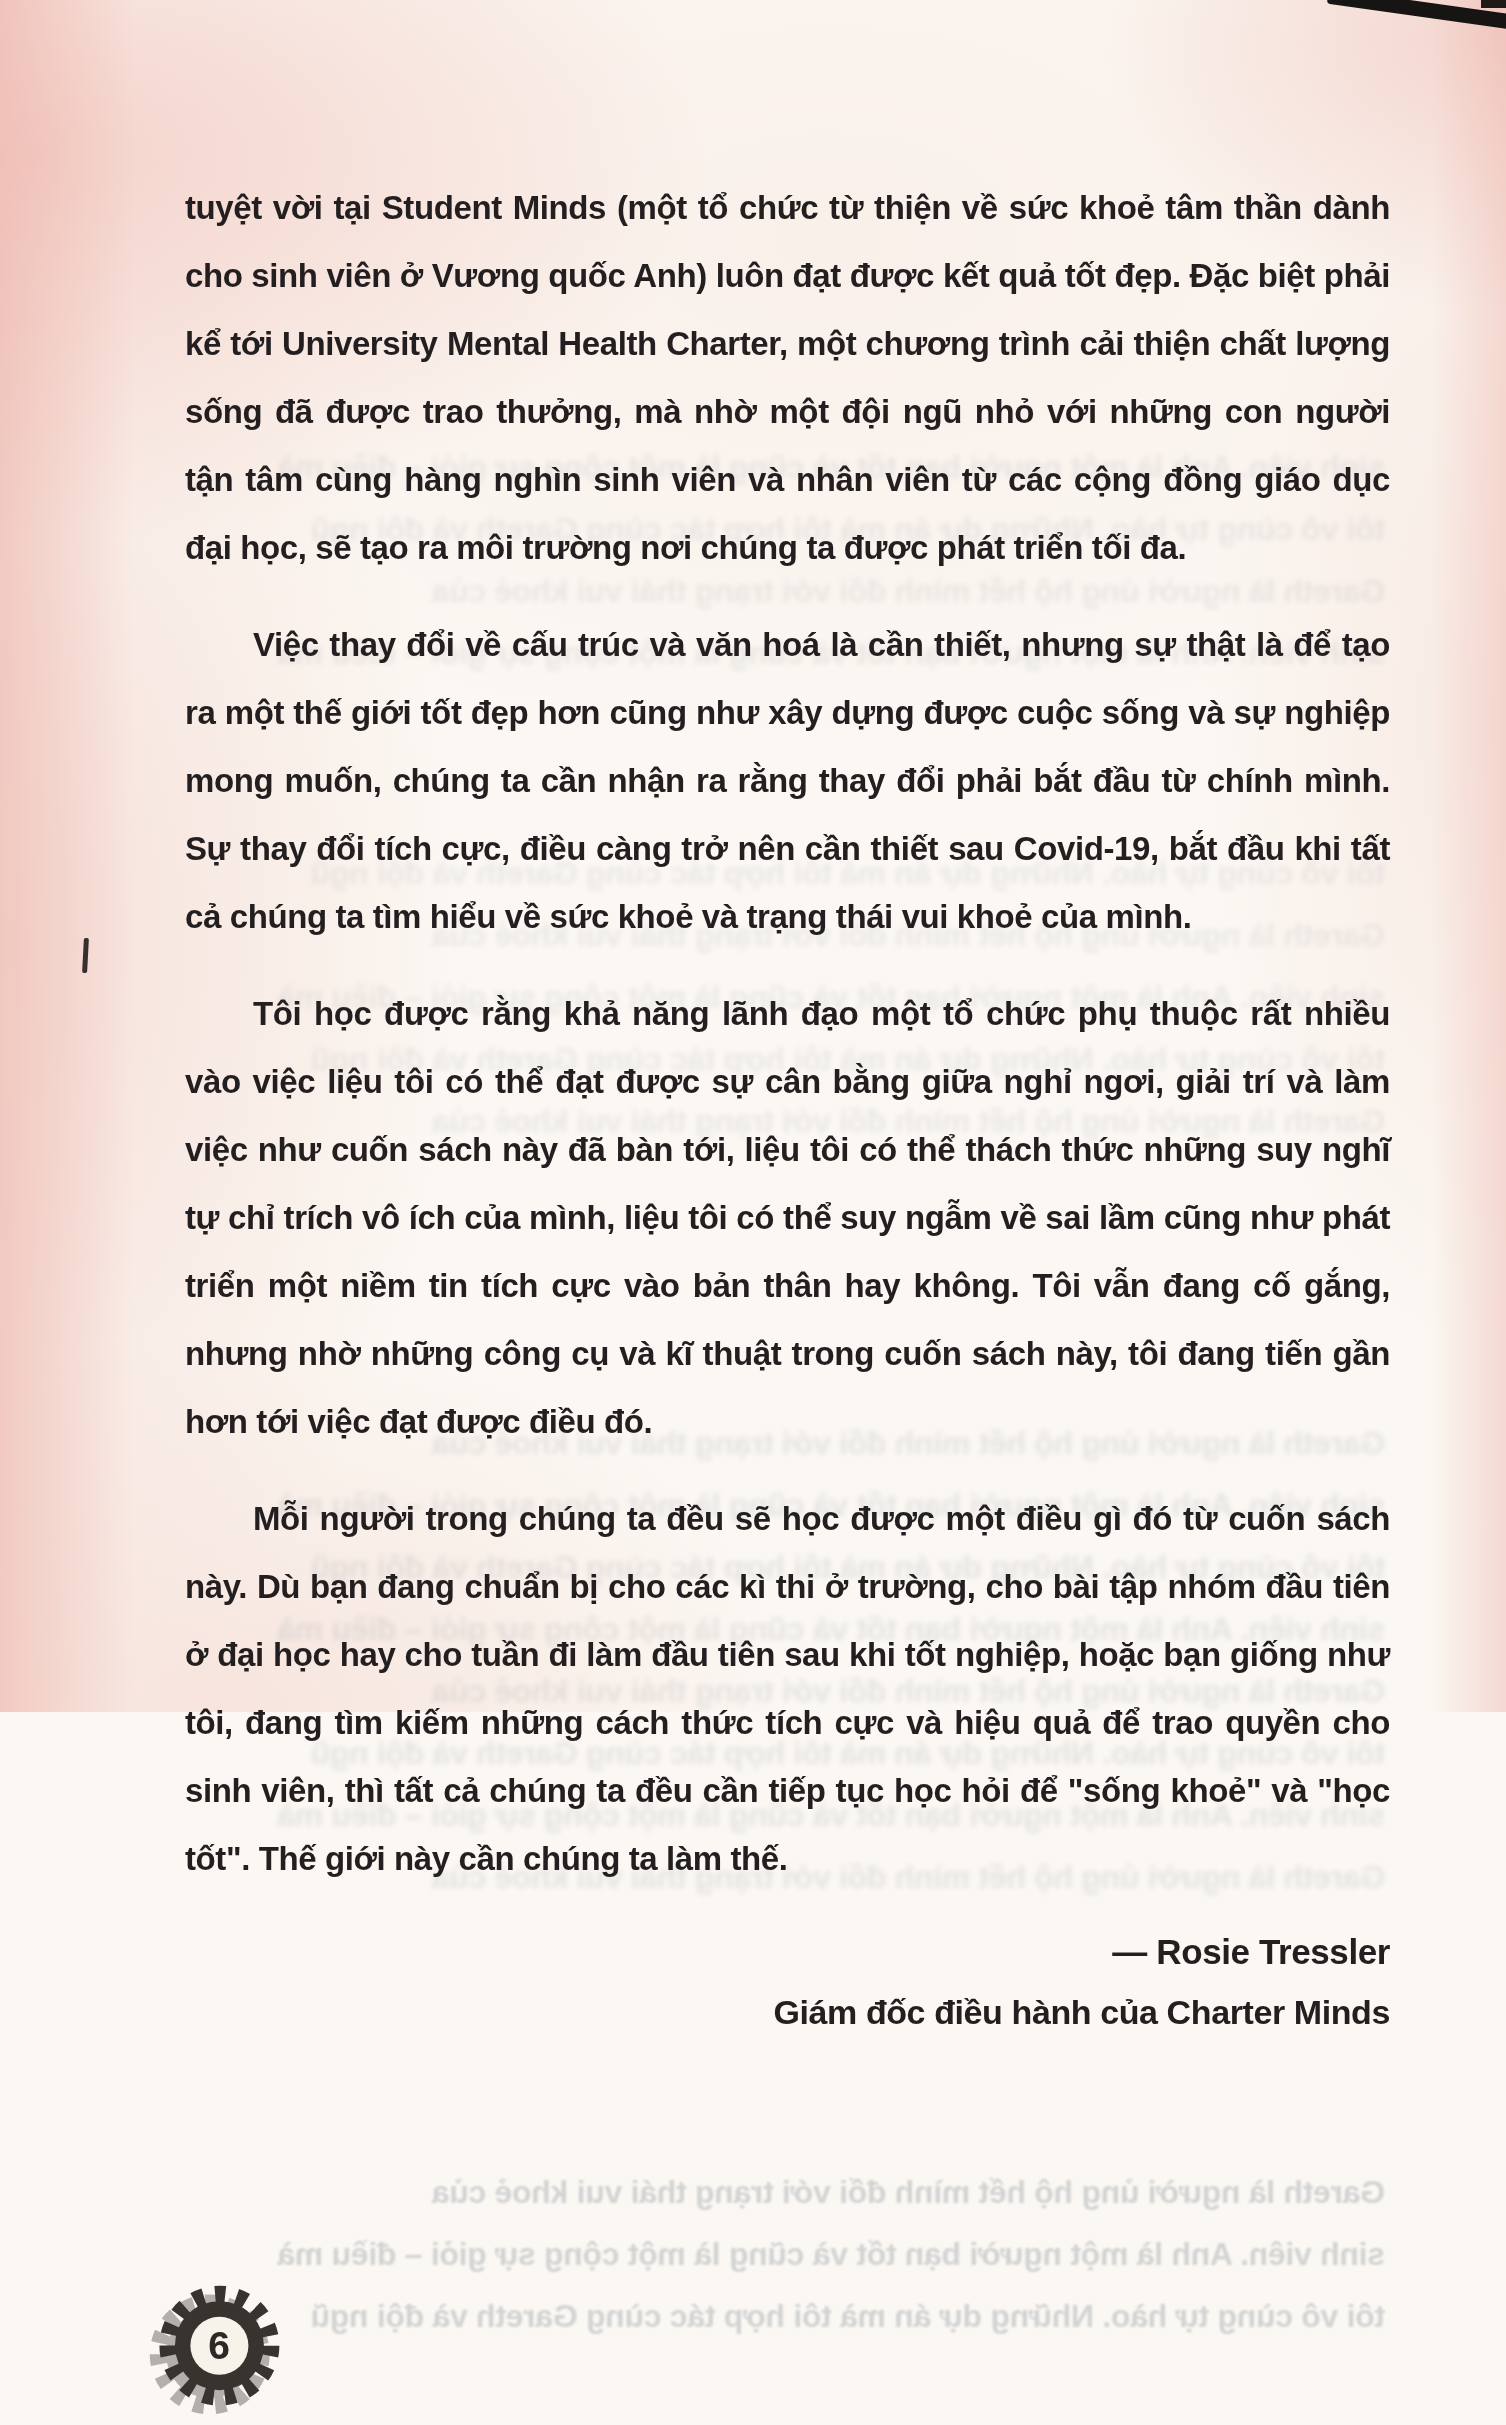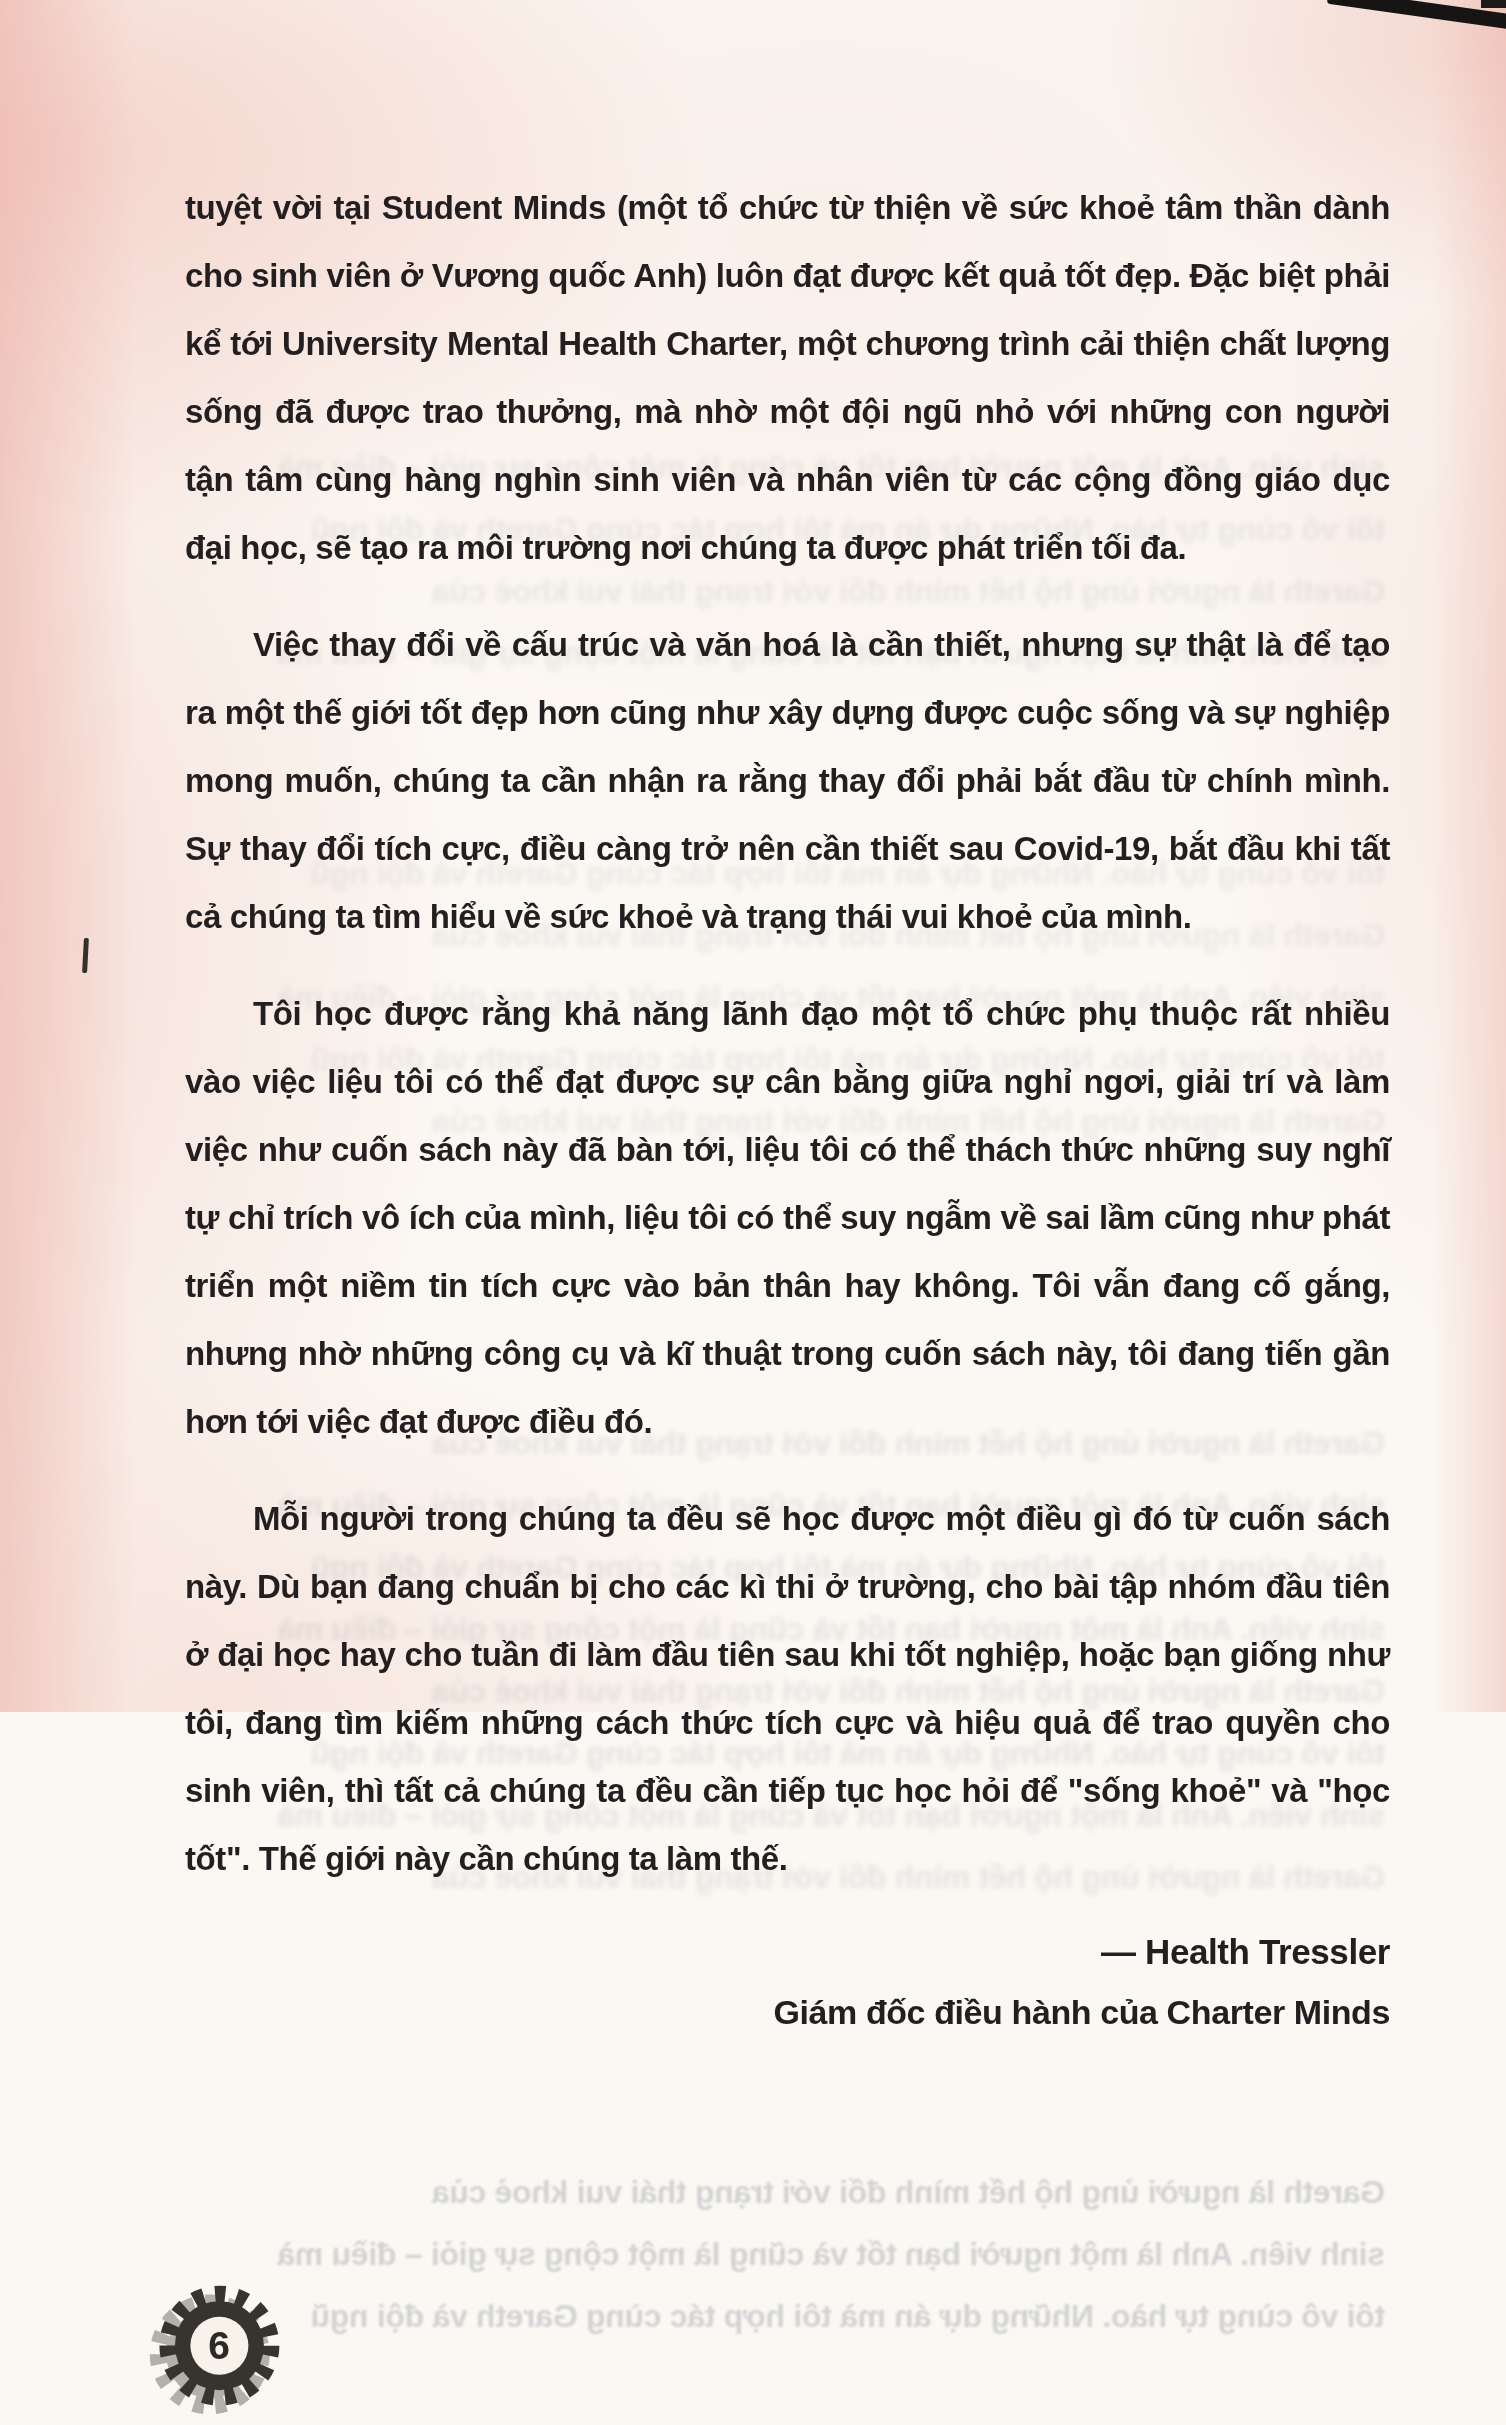--- a/index.html
+++ b/index.html
@@ -105,21 +105,21 @@
     <div>sinh viên. Anh là một người bạn tốt và cũng là một cộng sự giỏi – điều mà</div>
     <div>tôi vô cùng tự hào. Những dự án mà tôi hợp tác cùng Gareth và đội ngũ</div>
   </div>
 
   <main class="content">
     <p>tuyệt vời tại Student Minds (một tổ chức từ thiện về sức khoẻ tâm thần dành cho sinh viên ở Vương quốc Anh) luôn đạt được kết quả tốt đẹp. Đặc biệt phải kể tới University Mental Health Charter, một chương trình cải thiện chất lượng sống đã được trao thưởng, mà nhờ một đội ngũ nhỏ với những con người tận tâm cùng hàng nghìn sinh viên và nhân viên từ các cộng đồng giáo dục đại học, sẽ tạo ra môi trường nơi chúng ta được phát triển tối đa.</p>
     <p class="indent">Việc thay đổi về cấu trúc và văn hoá là cần thiết, nhưng sự thật là để tạo ra một thế giới tốt đẹp hơn cũng như xây dựng được cuộc sống và sự nghiệp mong muốn, chúng ta cần nhận ra rằng thay đổi phải bắt đầu từ chính mình. Sự thay đổi tích cực, điều càng trở nên cần thiết sau Covid-19, bắt đầu khi tất cả chúng ta tìm hiểu về sức khoẻ và trạng thái vui khoẻ của mình.</p>
     <p class="indent">Tôi học được rằng khả năng lãnh đạo một tổ chức phụ thuộc rất nhiều vào việc liệu tôi có thể đạt được sự cân bằng giữa nghỉ ngơi, giải trí và làm việc như cuốn sách này đã bàn tới, liệu tôi có thể thách thức những suy nghĩ tự chỉ trích vô ích của mình, liệu tôi có thể suy ngẫm về sai lầm cũng như phát triển một niềm tin tích cực vào bản thân hay không. Tôi vẫn đang cố gắng, nhưng nhờ những công cụ và kĩ thuật trong cuốn sách này, tôi đang tiến gần hơn tới việc đạt được điều đó.</p>
     <p class="indent">Mỗi người trong chúng ta đều sẽ học được một điều gì đó từ cuốn sách này. Dù bạn đang chuẩn bị cho các kì thi ở trường, cho bài tập nhóm đầu tiên ở đại học hay cho tuần đi làm đầu tiên sau khi tốt nghiệp, hoặc bạn giống như tôi, đang tìm kiếm những cách thức tích cực và hiệu quả để trao quyền cho sinh viên, thì tất cả chúng ta đều cần tiếp tục học hỏi để "sống khoẻ" và "học tốt". Thế giới này cần chúng ta làm thế.</p>
     <div class="signature">
-      <div class="sig-name">— Health Tressler</div>
+      <div class="sig-name">— Rosie Tressler</div>
       <div class="sig-title">Giám đốc điều hành của Charter Minds</div>
     </div>
   </main>
 
   <div class="page-badge">
     <svg width="151" height="149" viewBox="0 0 156 154">
       <g transform="translate(81,71)">
         <g transform="translate(-10,9)" opacity="0.75">
           <circle r="50" fill="none" stroke="#9c9894" stroke-width="24" stroke-dasharray="10 11"></circle>
           <circle r="45" fill="#9c9894"></circle>

